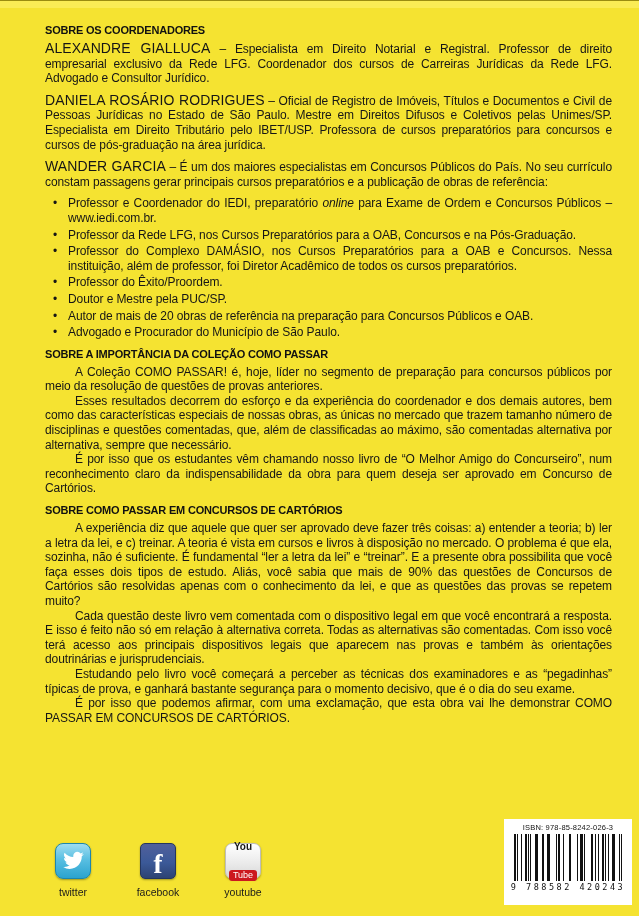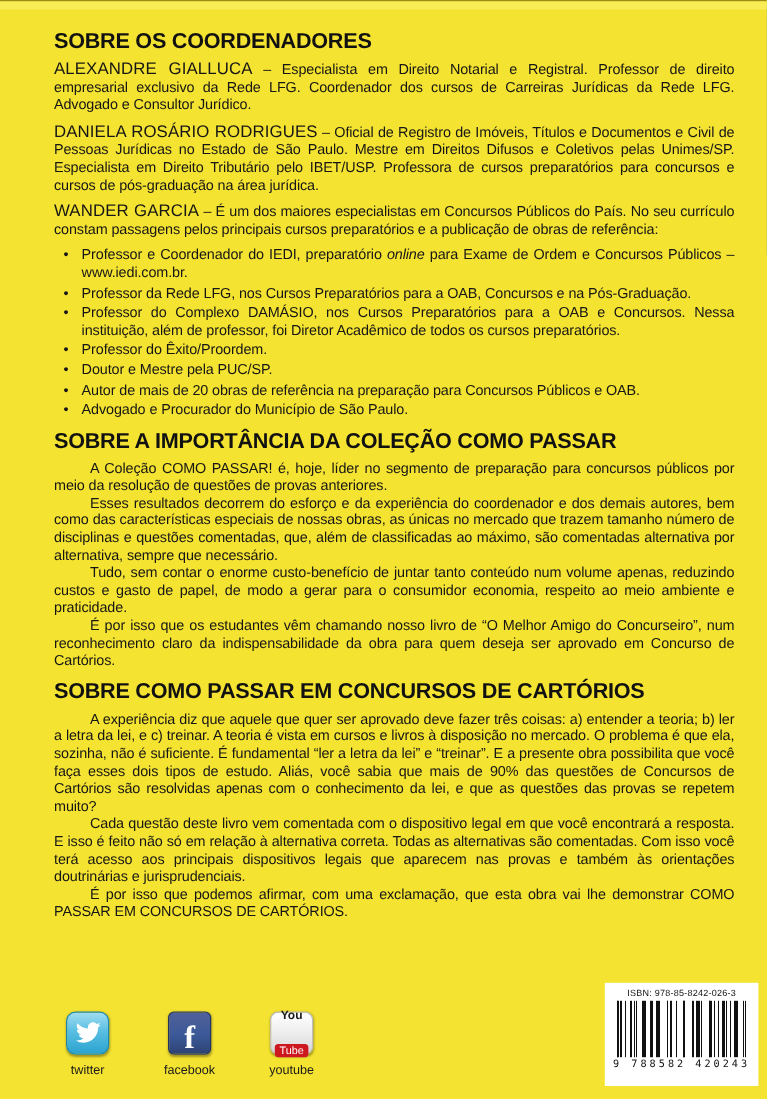--- a/index.html
+++ b/index.html
@@ -4,21 +4,21 @@
 <style>
   html,body{margin:0;padding:0;}
   body{font-family:"Liberation Sans",sans-serif;background:#888;}
   .page{
     position:relative;width:639px;height:916px;margin:0 auto;
     background:#F5E331;overflow:hidden;color:#161616;
   }
   .top-band{position:absolute;top:0;left:0;width:100%;height:7px;background:#FAEC55;border-top:1px solid #9a8c10;}
   .content{position:absolute;top:17px;left:0;width:639px;padding:7px 27px 0 45px;box-sizing:border-box;}
   h2.sec{
-    font-size:18px;font-weight:bold;letter-spacing:-0.2px;color:#111;
+    font-size:11px;font-weight:bold;letter-spacing:-0.2px;color:#111;
     margin:8px 0 5px 0;
   }
   h2.sec:first-child{margin-top:0;}
   p.bio{
     margin:0 0 7px 0;font-size:12px;line-height:14.6px;text-align:justify;letter-spacing:-0.1px;
   }
   .person-name{font-size:14px;font-weight:400;letter-spacing:0.1px;}
   ul.creds{list-style:none;margin:1px 0 4px 0;padding:0;font-size:12px;line-height:14.6px;letter-spacing:-0.1px;}
   ul.creds li{position:relative;padding-left:23px;margin:0 0 2px 0;text-align:justify;}
   ul.creds li::before{content:"•";position:absolute;left:8px;top:0;font-size:12px;}
@@ -58,41 +58,41 @@
   <div class="top-band"></div>
 
   <div class="content">
 
     <h2 class="sec">SOBRE OS COORDENADORES</h2>
 
     <p class="bio"><span class="person-name">ALEXANDRE GIALLUCA</span> <span>– Especialista em Direito Notarial e Registral. Professor de direito empresarial exclusivo da Rede LFG. Coordenador dos cursos de Carreiras Jurídicas da Rede LFG. Advogado e Consultor Jurídico.</span></p>
 
     <p class="bio"><span class="person-name">DANIELA ROSÁRIO RODRIGUES</span> <span>– Oficial de Registro de Imóveis, Títulos e Documentos e Civil de Pessoas Jurídicas no Estado de São Paulo. Mestre em Direitos Difusos e Coletivos pelas Unimes/SP. Especialista em Direito Tributário pelo IBET/USP. Professora de cursos preparatórios para concursos e cursos de pós-graduação na área jurídica.</span></p>
 
-    <p class="bio"><span class="person-name">WANDER GARCIA</span> <span>– É um dos maiores especialistas em Concursos Públicos do País. No seu currículo constam passagens pelos principais cursos preparatórios e a publicação de obras de referência:</span></p>
+    <p class="bio"><span class="person-name">WANDER GARCIA</span> <span>– É um dos maiores especialistas em Concursos Públicos do País. No seu currículo constam passagens gerar principais cursos preparatórios e a publicação de obras de referência:</span></p>
 
     <ul class="creds">
       <li><span>Professor e Coordenador do IEDI, preparatório </span><em>online</em><span> para Exame de Ordem e Concursos Públicos – www.iedi.com.br.</span></li>
       <li><span>Professor da Rede LFG, nos Cursos Preparatórios para a OAB, Concursos e na Pós-Graduação.</span></li>
       <li><span>Professor do Complexo DAMÁSIO, nos Cursos Preparatórios para a OAB e Concursos. Nessa instituição, além de professor, foi Diretor Acadêmico de todos os cursos preparatórios.</span></li>
       <li><span>Professor do Êxito/Proordem.</span></li>
       <li><span>Doutor e Mestre pela PUC/SP.</span></li>
       <li><span>Autor de mais de 20 obras de referência na preparação para Concursos Públicos e OAB.</span></li>
       <li><span>Advogado e Procurador do Município de São Paulo.</span></li>
     </ul>
 
     <h2 class="sec">SOBRE A IMPORTÂNCIA DA COLEÇÃO COMO PASSAR</h2>
     <p class="essay">A Coleção COMO PASSAR! é, hoje, líder no segmento de preparação para concursos públicos por meio da resolução de questões de provas anteriores.</p>
     <p class="essay">Esses resultados decorrem do esforço e da experiência do coordenador e dos demais autores, bem como das características especiais de nossas obras, as únicas no mercado que trazem tamanho número de disciplinas e questões comentadas, que, além de classificadas ao máximo, são comentadas alternativa por alternativa, sempre que necessário.</p>
-    <p class="essay">Tudo, sem contar o enorme custo-benefício de juntar tanto conteúdo num volume apenas, reduzindo custos e gasto de papel, de modo a gerar para o consumidor economia, respeito ao meio ambiente e praticidade.</p>
     <p class="essay">É por isso que os estudantes vêm chamando nosso livro de “O Melhor Amigo do Concurseiro”, num reconhecimento claro da indispensabilidade da obra para quem deseja ser aprovado em Concurso de Cartórios.</p>
 
     <h2 class="sec">SOBRE COMO PASSAR EM CONCURSOS DE CARTÓRIOS</h2>
     <p class="essay">A experiência diz que aquele que quer ser aprovado deve fazer três coisas: a) entender a teoria; b) ler a letra da lei, e c) treinar. A teoria é vista em cursos e livros à disposição no mercado. O problema é que ela, sozinha, não é suficiente. É fundamental “ler a letra da lei” e “treinar”. E a presente obra possibilita que você faça esses dois tipos de estudo. Aliás, você sabia que mais de 90% das questões de Concursos de Cartórios são resolvidas apenas com o conhecimento da lei, e que as questões das provas se repetem muito?</p>
     <p class="essay">Cada questão deste livro vem comentada com o dispositivo legal em que você encontrará a resposta. E isso é feito não só em relação à alternativa correta. Todas as alternativas são comentadas. Com isso você terá acesso aos principais dispositivos legais que aparecem nas provas e também às orientações doutrinárias e jurisprudenciais.</p>
+    <p class="essay">Estudando pelo livro você começará a perceber as técnicas dos examinadores e as “pegadinhas” típicas de prova, e ganhará bastante segurança para o momento decisivo, que é o dia do seu exame.</p>
     <p class="essay">É por isso que podemos afirmar, com uma exclamação, que esta obra vai lhe demonstrar COMO PASSAR EM CONCURSOS DE CARTÓRIOS.</p>
   </div>
 
   <div class="social">
     <div class="social-item">
       <div class="sicon twitter">
         <svg width="24" height="20" viewBox="0 0 28 24">
           <path fill="#ffffff" d="M27 3.6c-.9.4-1.9.7-2.9.8 1-.6 1.8-1.6 2.2-2.8-1 .6-2.1 1-3.2 1.3A5.1 5.1 0 0 0 19.4 1c-2.8 0-5.1 2.3-5.1 5.1 0 .4 0 .8.1 1.2-4.2-.2-8-2.2-10.5-5.3-.4.8-.7 1.7-.7 2.6 0 1.8.9 3.3 2.3 4.3-.8 0-1.6-.3-2.3-.6v.1c0 2.5 1.8 4.5 4.1 5-.4.1-.9.2-1.3.2-.3 0-.6 0-.9-.1.6 2 2.5 3.5 4.8 3.6a10.3 10.3 0 0 1-7.6 2.1A14.5 14.5 0 0 0 9.9 21.5c9.4 0 14.6-7.8 14.6-14.6v-.7c1-.7 1.9-1.6 2.5-2.6z"></path>
         </svg>
       </div>

